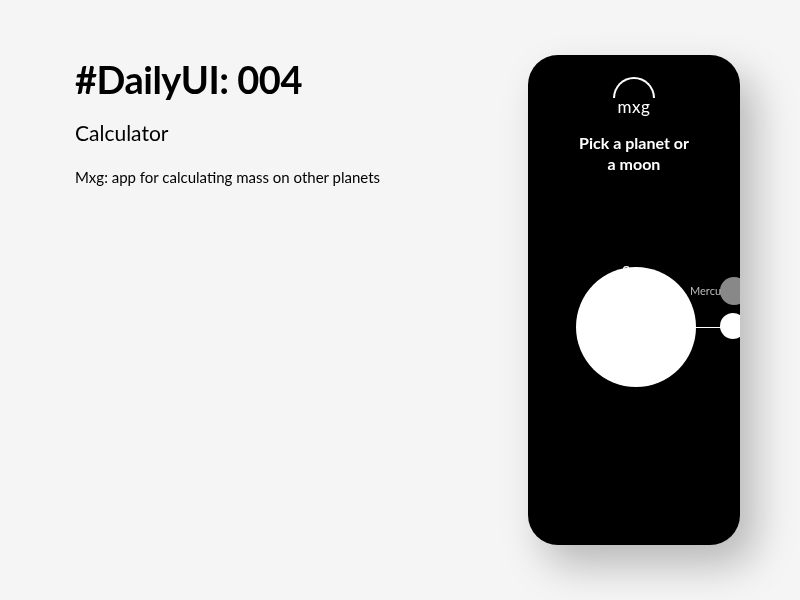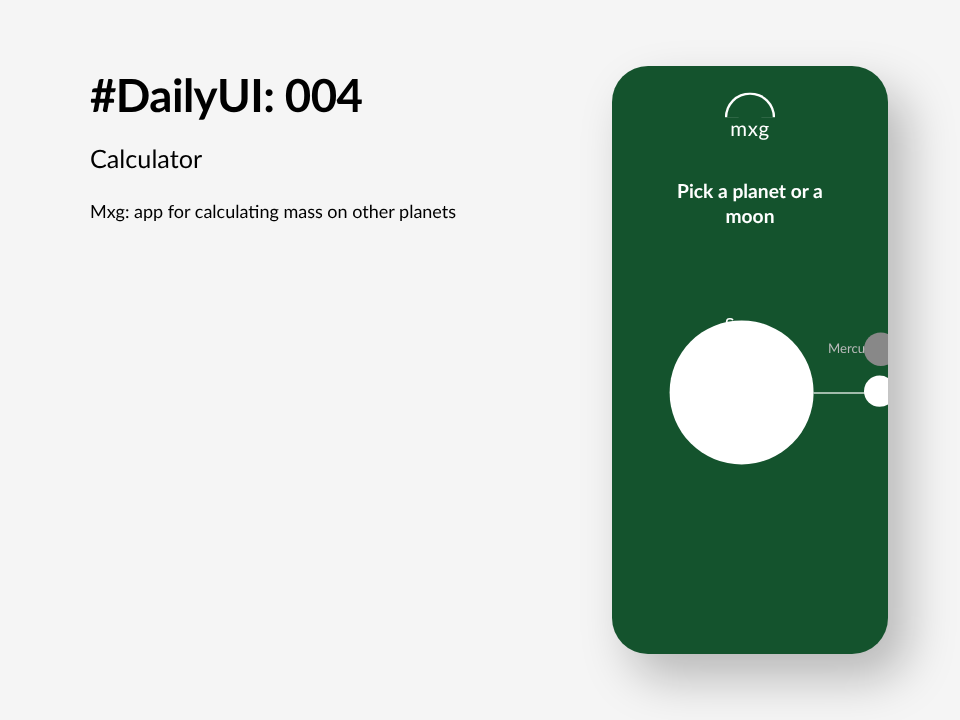--- a/index.html
+++ b/index.html
@@ -37,23 +37,23 @@
     .description {
       font-size: 15px;
       color: #000;
       line-height: 1.35;
       font-weight: 400;
     }
     .phone {
       position: absolute;
       right: 60px;
       top: 55px;
-      width: 230px;
+      width: 212px;
       height: 490px;
-      background: #14532d;
+      background: #000000;
       border-radius: 30px;
       box-shadow: 15px 20px 40px rgba(0,0,0,0.25);
       overflow: hidden;
     }
     .phone-inner {
       width: 100%;
       height: 100%;
       position: relative;
       color: #fff;
     }
@@ -74,21 +74,21 @@
     .logo-text {
       font-size: 17px;
       font-weight: 400;
       letter-spacing: 0.5px;
     }
     .prompt {
       text-align: center;
       font-size: 16px;
       font-weight: 700;
       line-height: 1.3;
-      margin-top: 33px;
+      margin-top: 16px;
       padding: 0 50px;
     }
     .planet-label-sun {
       position: absolute;
       top: 207px;
       left: 94px;
       font-size: 15px;
       color: #fff;
       font-weight: 400;
     }

